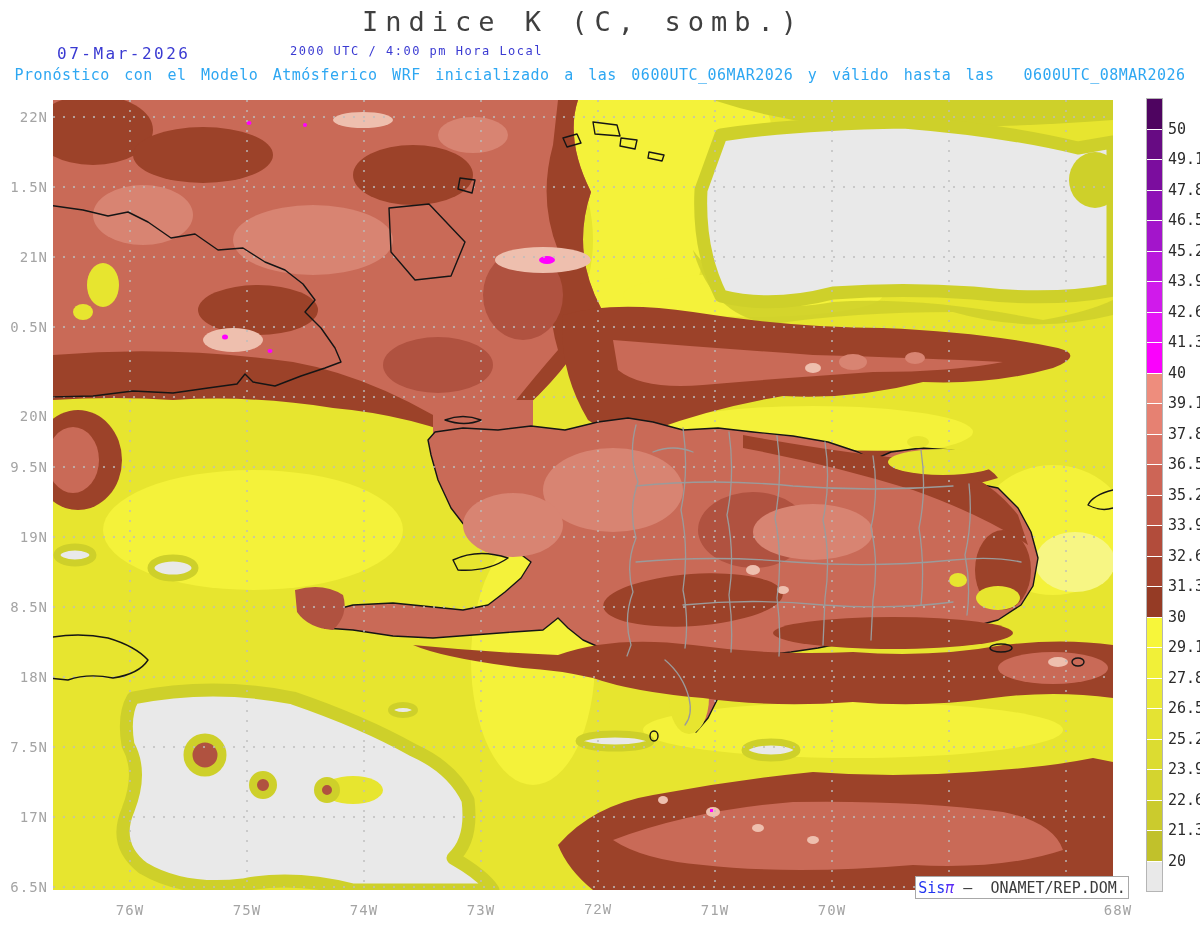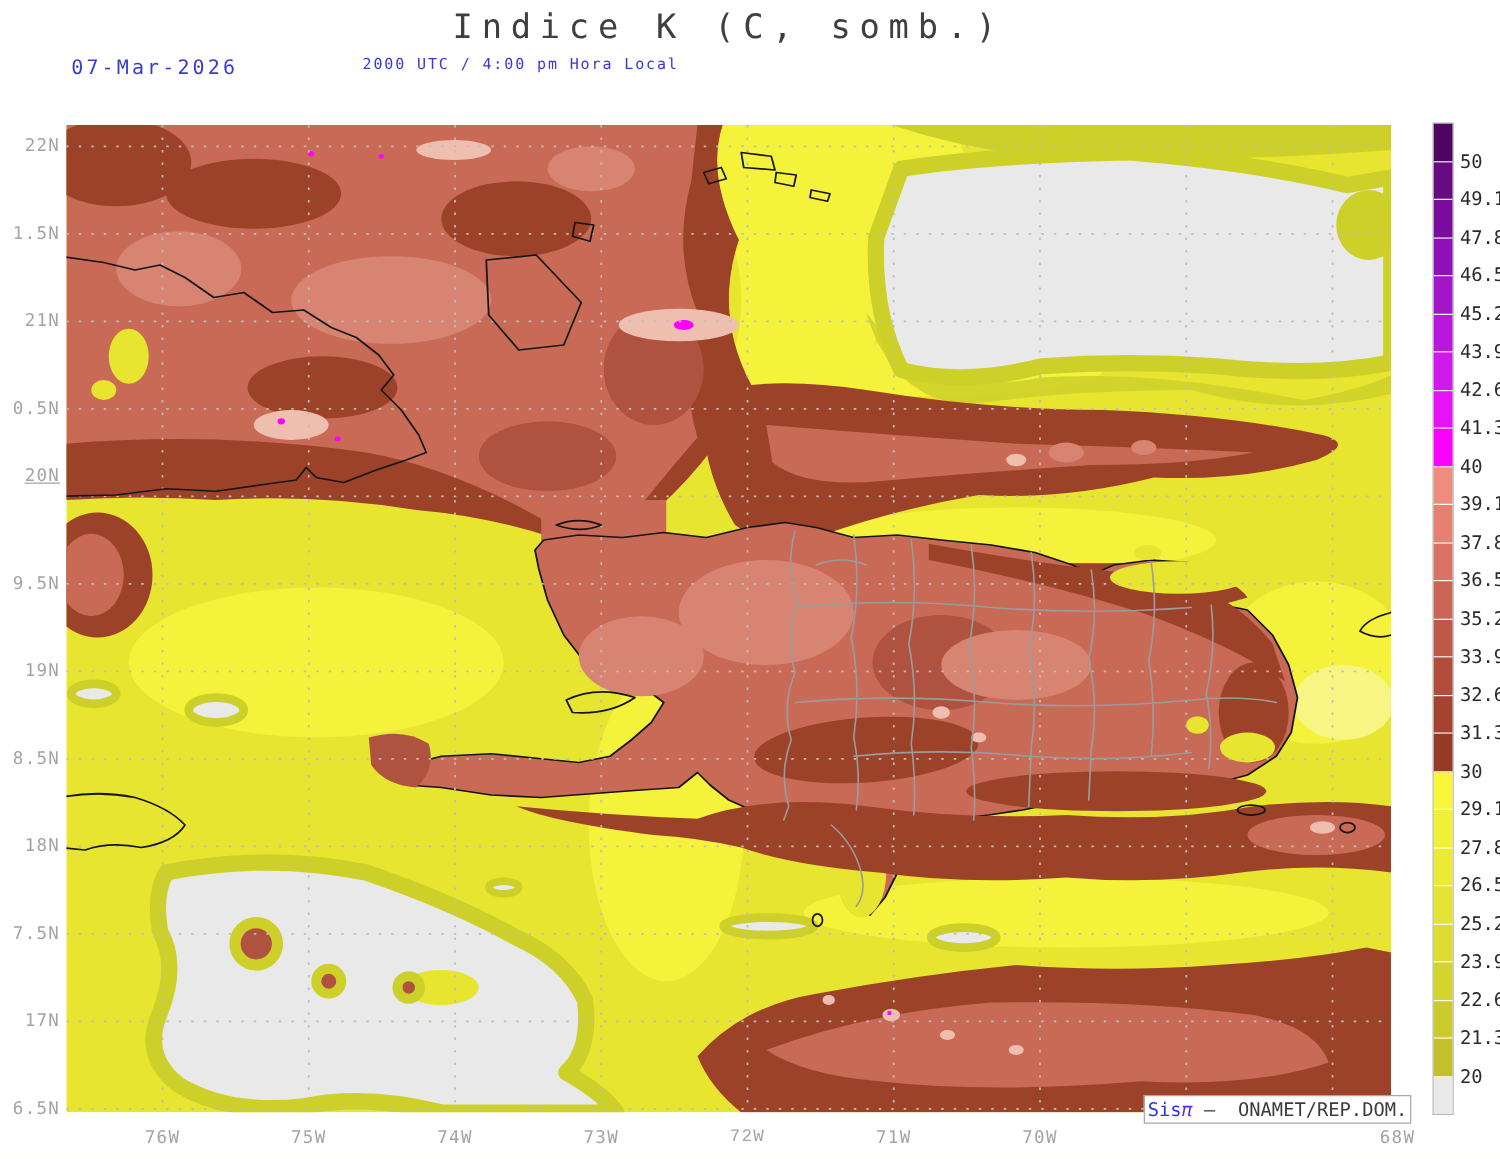--- a/index.html
+++ b/index.html
@@ -41,20 +41,21 @@
   .grid{stroke:var(--grid-gray);stroke-width:1.4;stroke-dasharray:2 8;}
 </style>
 </head>
 <body>
 
 <div class="stage">
 
   <div class="title">Indice K (C, somb.)</div>
   <div class="date-left">07-Mar-2026</div>
   <div class="date-right">2000 UTC / 4:00 pm Hora Local</div>
+  <div class="subtitle">Pronóstico con el Modelo Atmósferico WRF inicializado a las 0600UTC_06MAR2026 y válido hasta las  0600UTC_08MAR2026</div>
 
   <div class="map-frame">
     <svg width="1060" height="790" viewBox="0 0 1060 790" xmlns="http://www.w3.org/2000/svg">
 
       <g>
         <rect x="0" y="0" width="1060" height="790" class="f-yel"></rect>
         <path class="f-byel" d="M505,0 L700,0 Q740,25 690,60 Q660,120 645,180 Q625,240 600,290 Q565,315 540,280 Q560,230 535,180 Q550,120 520,60 Q505,20 505,0 Z"></path>
         <ellipse class="f-byel" cx="700" cy="195" rx="130" ry="22"></ellipse>
         <ellipse class="f-byel" cx="760" cy="332" rx="160" ry="26"></ellipse>
         <ellipse class="f-byel" cx="480" cy="560" rx="62" ry="125"></ellipse>
@@ -214,21 +215,21 @@
         <path class="prov" d="M612,560 Q630,575 636,598 Q640,615 632,625"></path>
       </g>
     </svg>
   </div>
 
   <div id="lat-labels">
       <div class="lat-label" style="top: 108px;">22N</div>
       <div class="lat-label" style="top: 178px;">1.5N</div>
       <div class="lat-label" style="top: 248px;">21N</div>
       <div class="lat-label" style="top: 318px;">0.5N</div>
-      <div class="lat-label" style="top: 372px; text-decoration: underline;">20N</div>
+      <div class="lat-label" style="top: 407px;">20N</div>
       <div class="lat-label" style="top: 458px;">9.5N</div>
       <div class="lat-label" style="top: 528px;">19N</div>
       <div class="lat-label" style="top: 598px;">8.5N</div>
       <div class="lat-label" style="top: 668px;">18N</div>
       <div class="lat-label" style="top: 738px;">7.5N</div>
       <div class="lat-label" style="top: 808px;">17N</div>
       <div class="lat-label" style="top: 878px;">6.5N</div>
     </div>
   <div id="lon-labels">
       <div class="lon-label" style="left: 100px; top: 901px;">76W</div>

